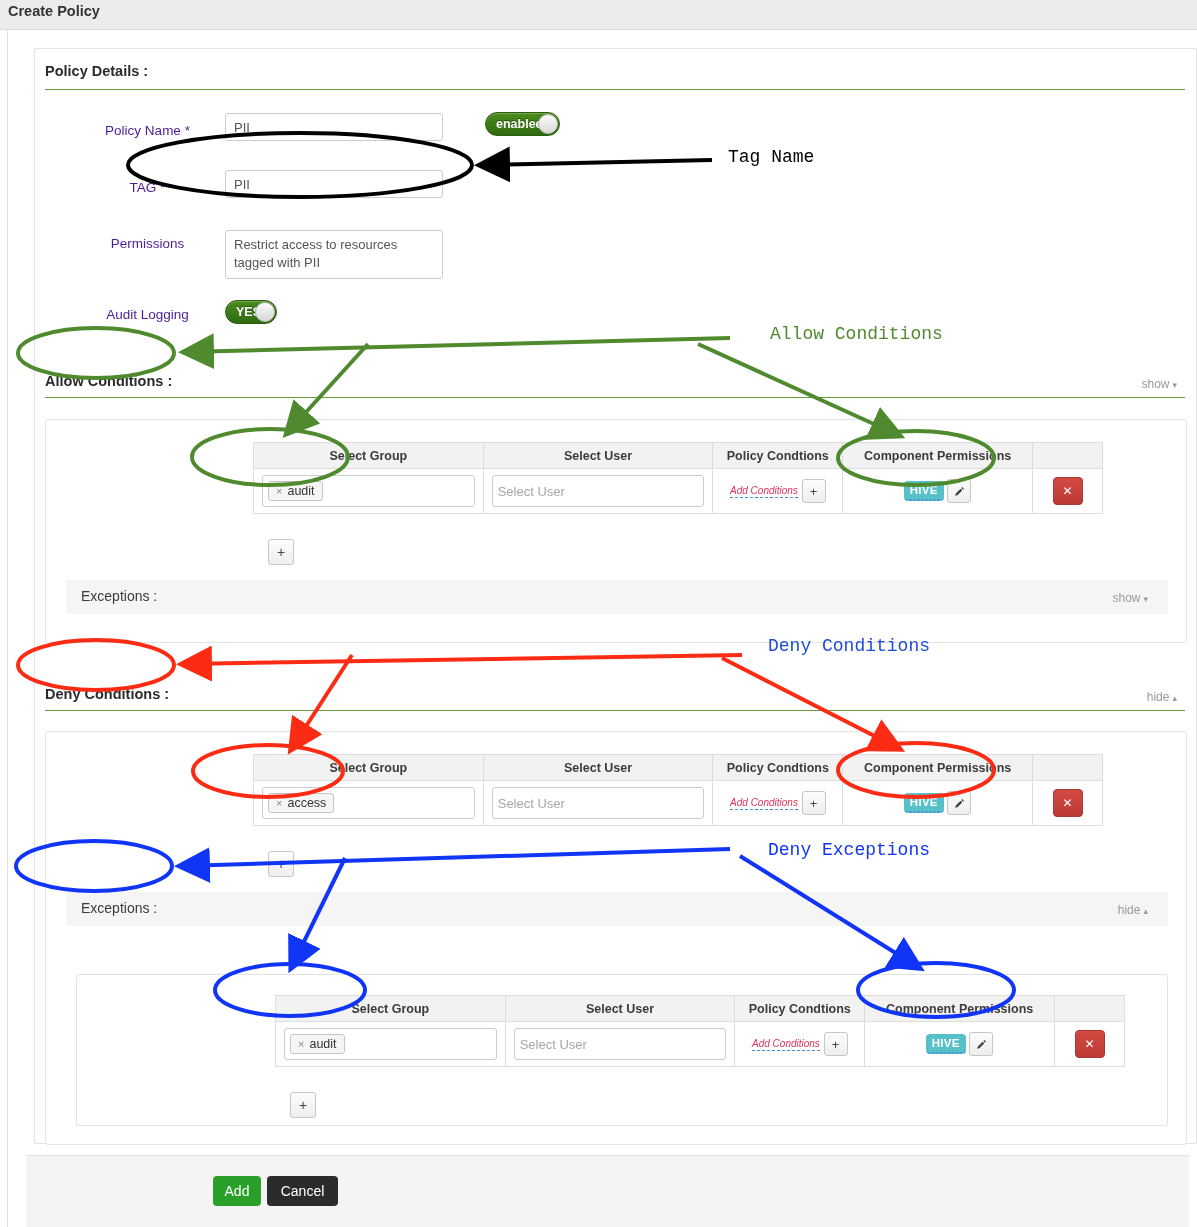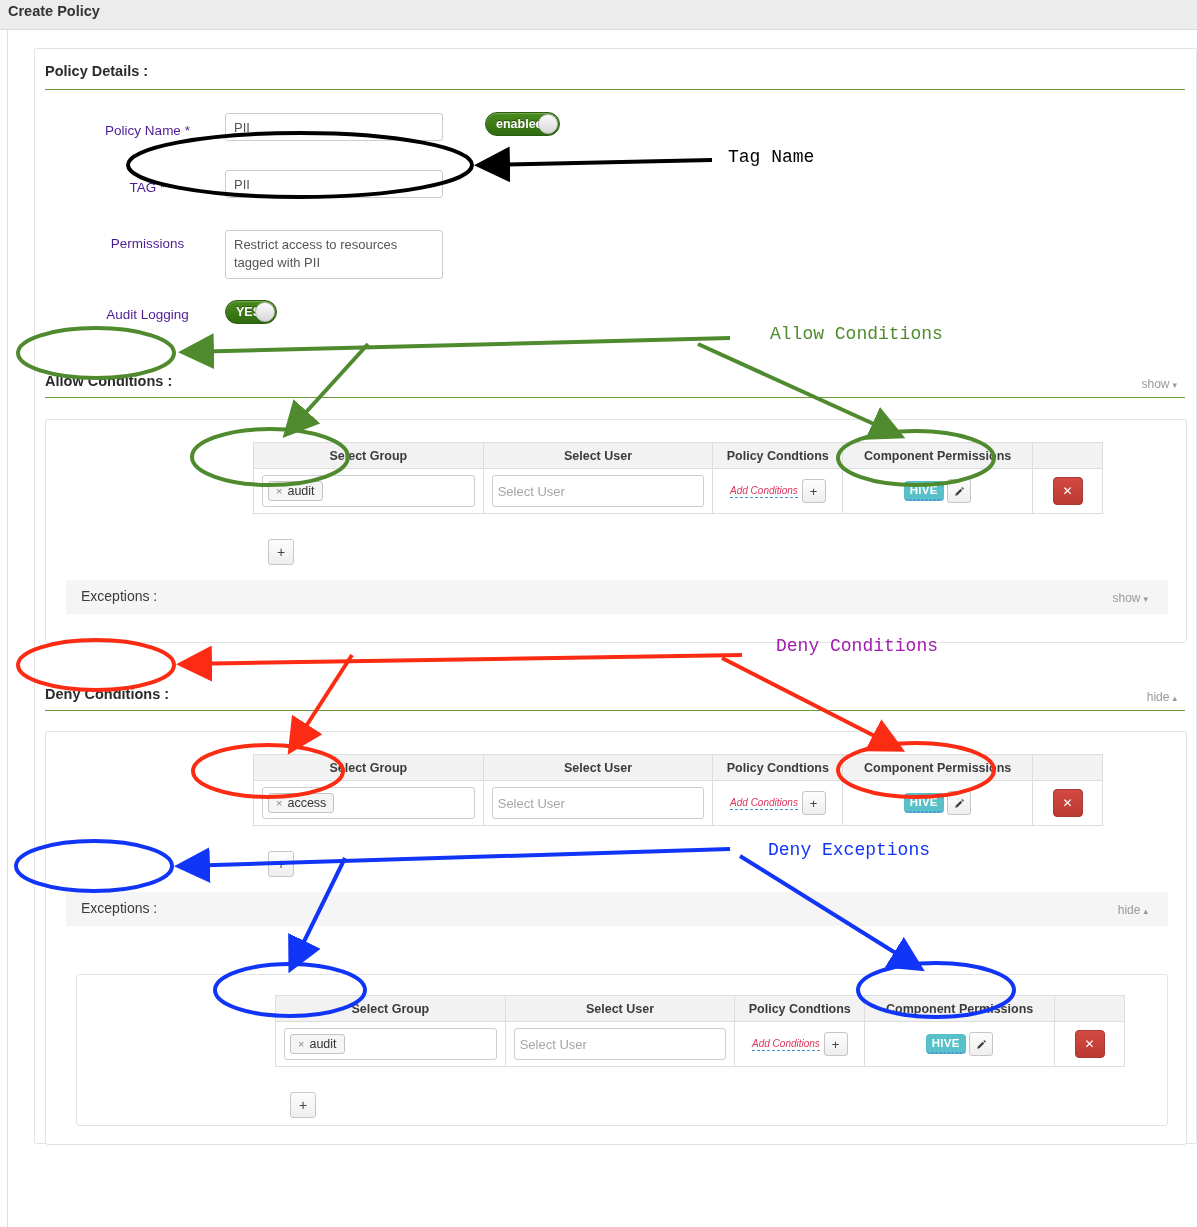--- a/index.html
+++ b/index.html
@@ -345,20 +345,24 @@
                 <span class="del-btn">✕</span>
               </td>
             </tr>
           </tbody>
         </table>
         <div class="plus-row-btn" style="left:213px; top:117px;">+</div>
       </div>
     </div>
   </div>
 
+  <div id="footer-bar">
+    <button class="fbtn" id="add-button">Add</button>
+    <button class="fbtn" id="cancel-button">Cancel</button>
+  </div>
 </div>
 
 <svg id="annotations" viewBox="0 0 1197 1227" xmlns="http://www.w3.org/2000/svg">
   <defs>
     <marker id="ah-black" markerWidth="9" markerHeight="9" refX="7" refY="4.5" orient="auto">
       <path d="M0,0 L9,4.5 L0,9 z" fill="#000000"></path>
     </marker>
     <marker id="ah-green" markerWidth="9" markerHeight="9" refX="7" refY="4.5" orient="auto">
       <path d="M0,0 L9,4.5 L0,9 z" fill="#4f8a2f"></path>
     </marker>
@@ -390,14 +394,14 @@
   <ellipse cx="94" cy="866" rx="78" ry="25" fill="none" stroke="#1135f7" stroke-width="4"></ellipse>
   <ellipse cx="290" cy="990" rx="75" ry="26" fill="none" stroke="#1135f7" stroke-width="4"></ellipse>
   <ellipse cx="936" cy="990" rx="78" ry="27" fill="none" stroke="#1135f7" stroke-width="4"></ellipse>
   <line x1="730" y1="849" x2="182" y2="866" stroke="#1135f7" stroke-width="4" marker-end="url(#ah-blue)"></line>
   <line x1="345" y1="858" x2="292" y2="966" stroke="#1135f7" stroke-width="4" marker-end="url(#ah-blue)"></line>
   <line x1="740" y1="856" x2="918" y2="967" stroke="#1135f7" stroke-width="4" marker-end="url(#ah-blue)"></line>
 </svg>
 
 <div class="anno-text" style="left:728px; top:147px; color:#000000;">Tag Name</div>
 <div class="anno-text" style="left:755px; top:324px; color:#4f8a2f;margin-left:15px;">Allow Conditions</div>
-<div class="anno-text" style="left:768px; top:636px; color:#a21caf;margin-left:8px;">Deny Conditions</div>
+<div class="anno-text" style="left:768px; top:636px; color:#1d4ed8;">Deny Conditions</div>
 <div class="anno-text" style="left:768px; top:840px; color:#1135f7;">Deny Exceptions</div>
 
 </body></html>

